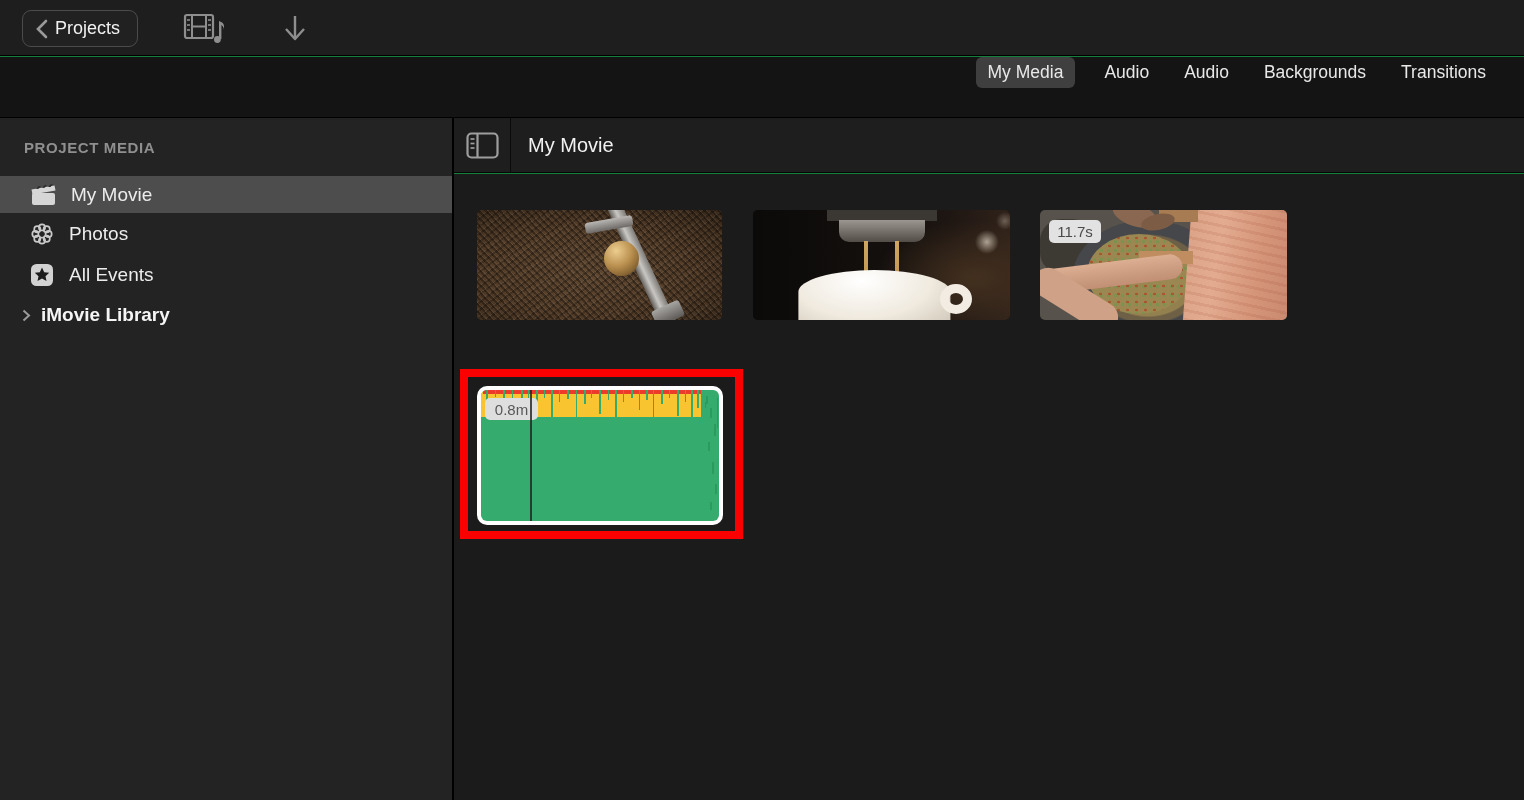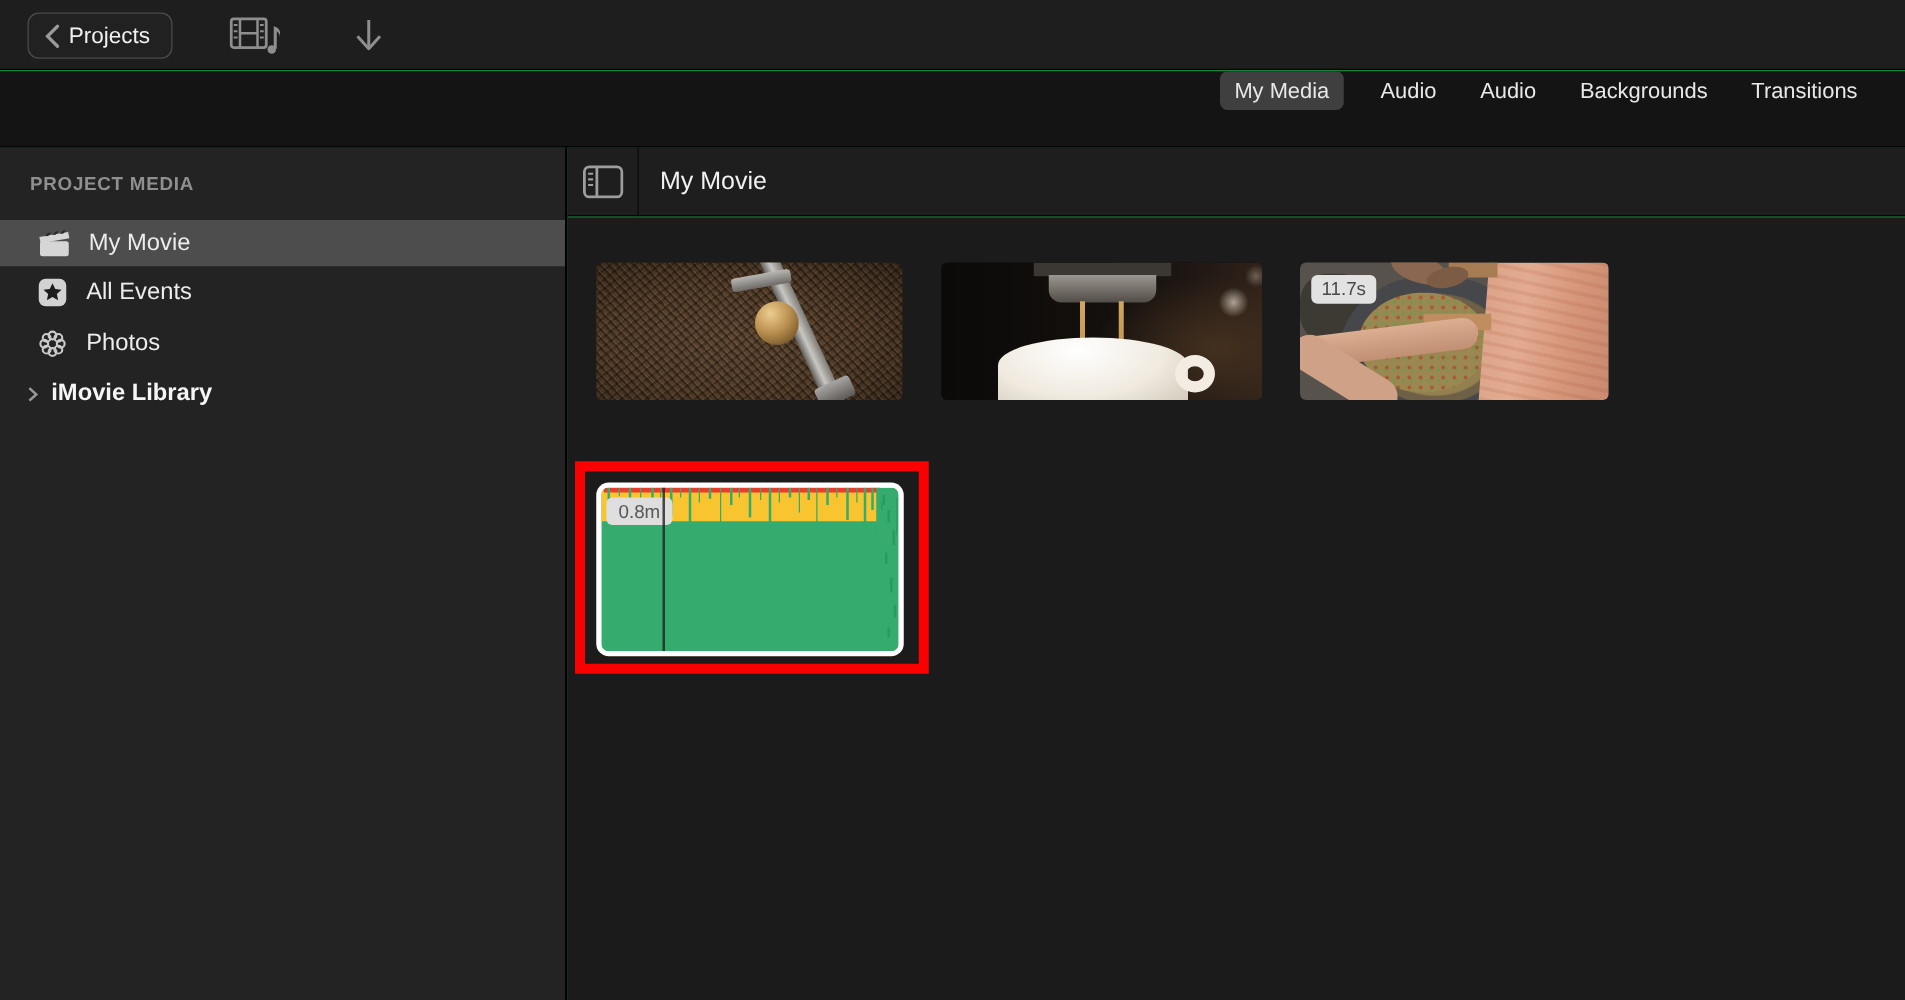--- a/index.html
+++ b/index.html
@@ -193,40 +193,40 @@
         <path d="M12 5 L14.5 2.2 L17 1.9 L14.5 4.7 Z" fill="#2b2b2b"></path>
         <path d="M18 4 L20.5 1.4 L23 1.1 L20.5 3.9 Z" fill="#2b2b2b"></path>
         <rect x="2" y="10" width="23" height="12" rx="2" fill="#d6d6d6"></rect>
       </svg>
       <span>My Movie</span>
     </div>
 
 
     <div class="side-item lib">
       <svg class="ic" width="24" height="24" viewBox="0 0 24 24">
-        <rect x="1" y="1" width="22" height="22" rx="5.5" fill="#d2d2d2"></rect>
-        <path d="M12 4.6 L14.2 9.2 L19.2 9.8 L15.5 13.2 L16.5 18.1 L12 15.6 L7.5 18.1 L8.5 13.2 L4.8 9.8 L9.8 9.2 Z" fill="#1c1c1c"></path>
-      </svg>
-      <span>All Events</span>
-    </div>
-
-    <div class="side-item lib">
-      <svg class="ic" width="24" height="24" viewBox="0 0 24 24">
         <g fill="none" stroke="#c9c9c9" stroke-width="1.7">
           <circle cx="12" cy="5.4" r="3.1"></circle>
             <circle cx="16.7" cy="7.3" r="3.1"></circle>
           <circle cx="18.6" cy="12" r="3.1"></circle>
             <circle cx="16.7" cy="16.7" r="3.1"></circle>
           <circle cx="12" cy="18.6" r="3.1"></circle>
             <circle cx="7.3" cy="16.7" r="3.1"></circle>
           <circle cx="5.4" cy="12" r="3.1"></circle>
             <circle cx="7.3" cy="7.3" r="3.1"></circle>
         </g>
       </svg>
       <span>Photos</span>
+    </div>
+
+    <div class="side-item lib">
+      <svg class="ic" width="24" height="24" viewBox="0 0 24 24">
+        <rect x="1" y="1" width="22" height="22" rx="5.5" fill="#d2d2d2"></rect>
+        <path d="M12 4.6 L14.2 9.2 L19.2 9.8 L15.5 13.2 L16.5 18.1 L12 15.6 L7.5 18.1 L8.5 13.2 L4.8 9.8 L9.8 9.2 Z" fill="#1c1c1c"></path>
+      </svg>
+      <span>All Events</span>
     </div>
 
     <div class="imovie-row">
       <svg class="ic" width="12" height="15" viewBox="0 0 12 15">
         <path d="M3.5 2.5 L9 7.5 L3.5 12.5" fill="none" stroke="#9a9a9a" stroke-width="2"></path>
       </svg>
       <span>iMovie Library</span>
     </div>
   </div>
 

